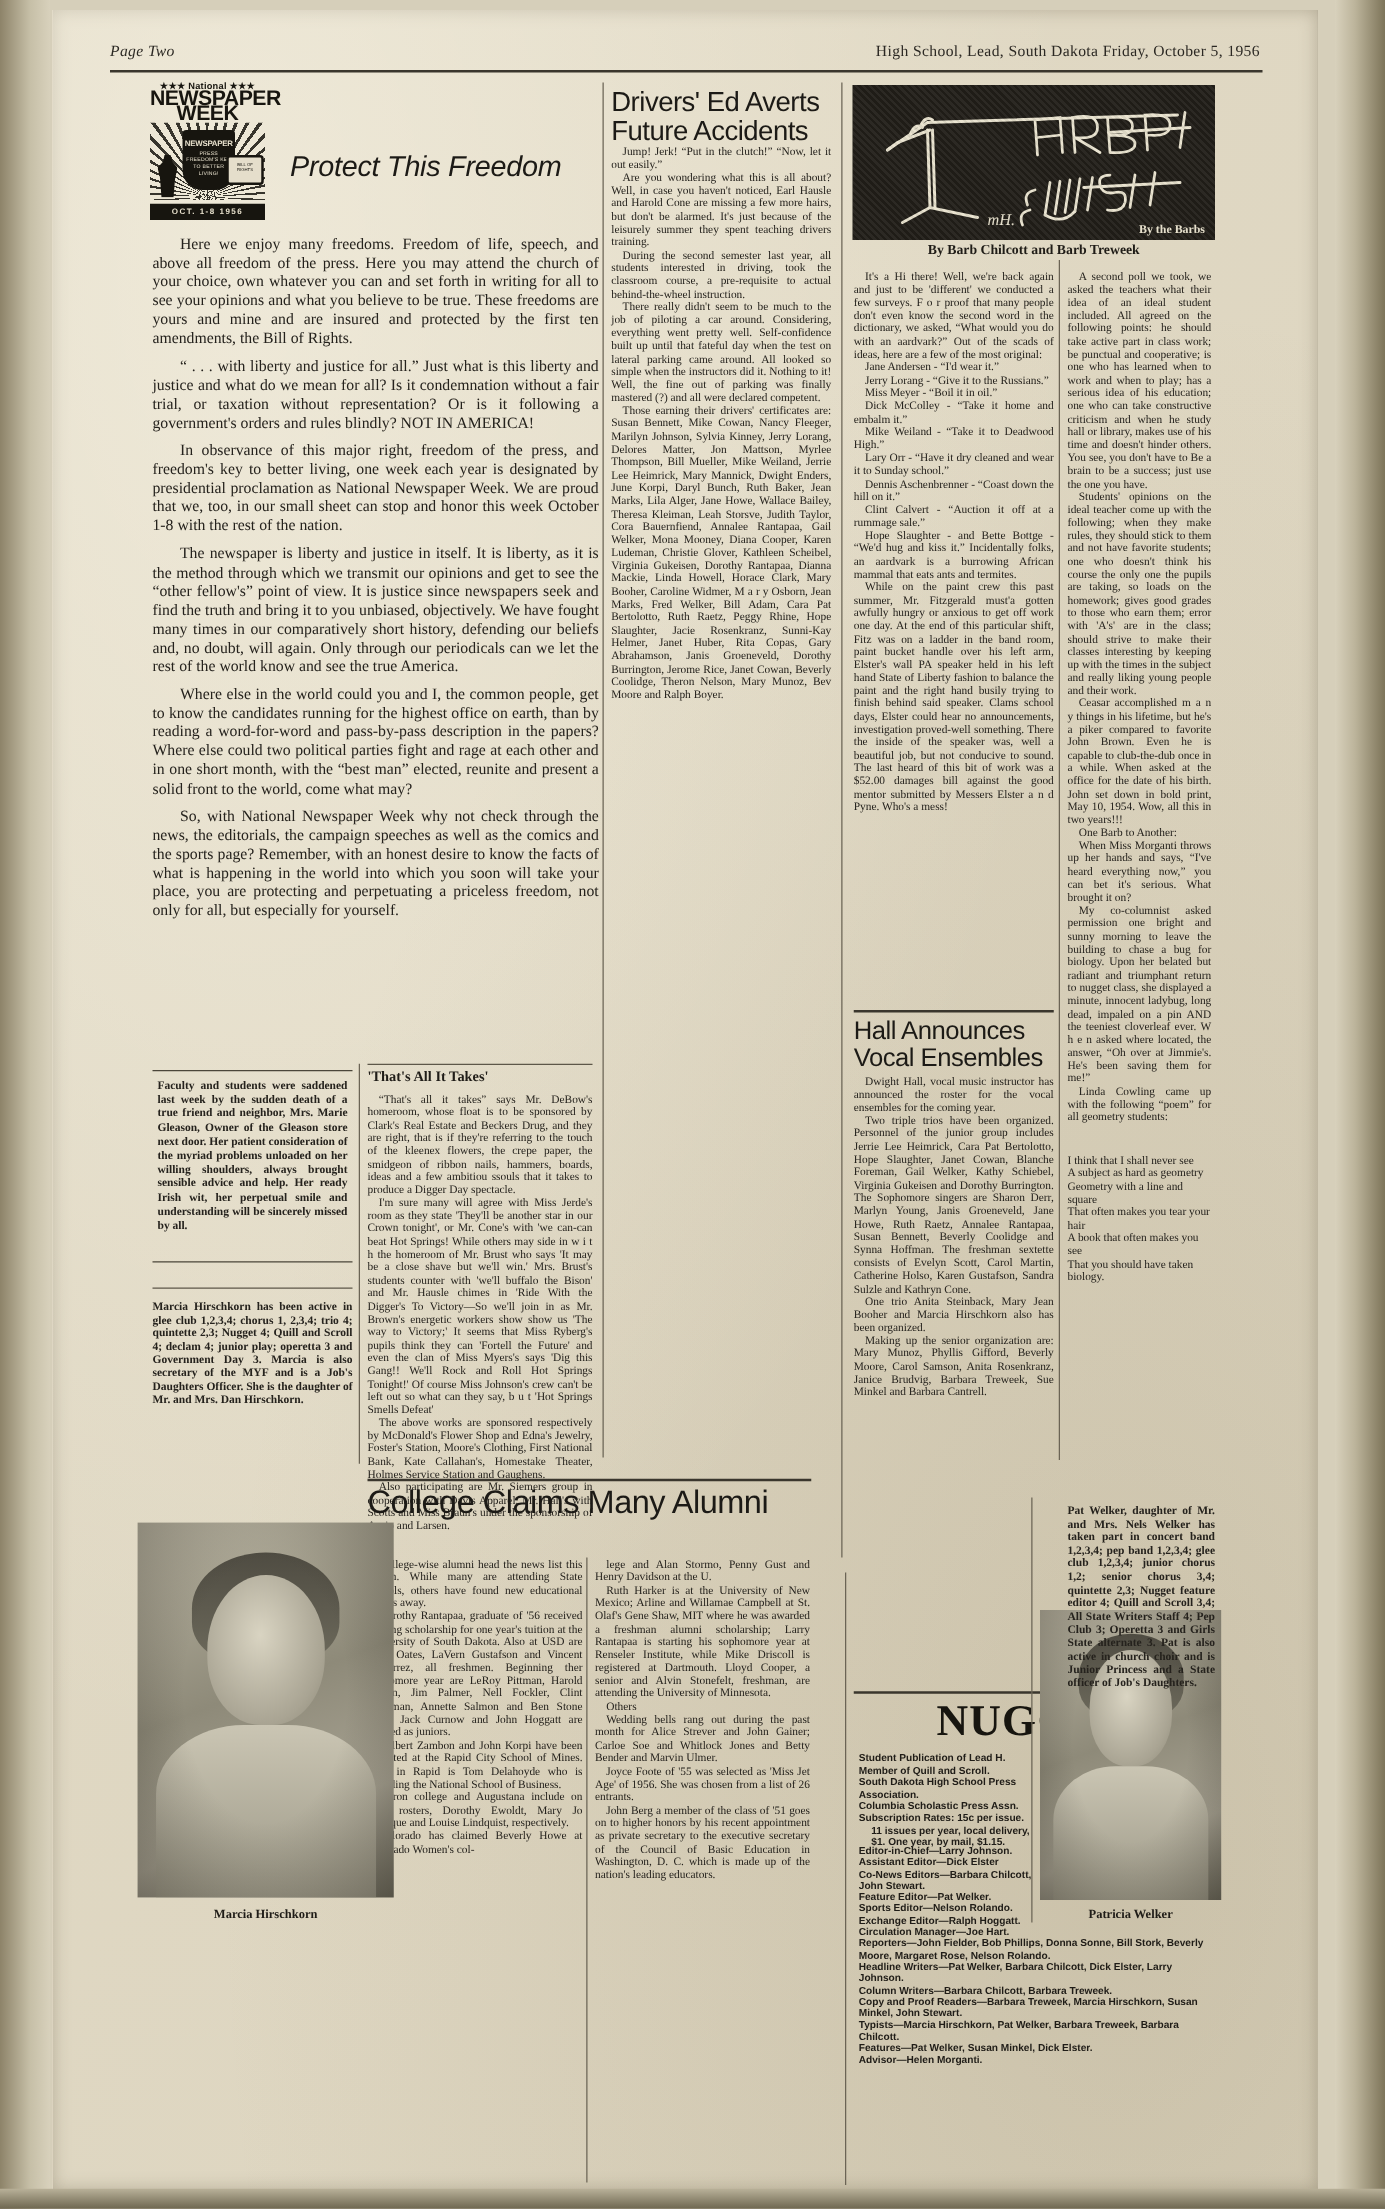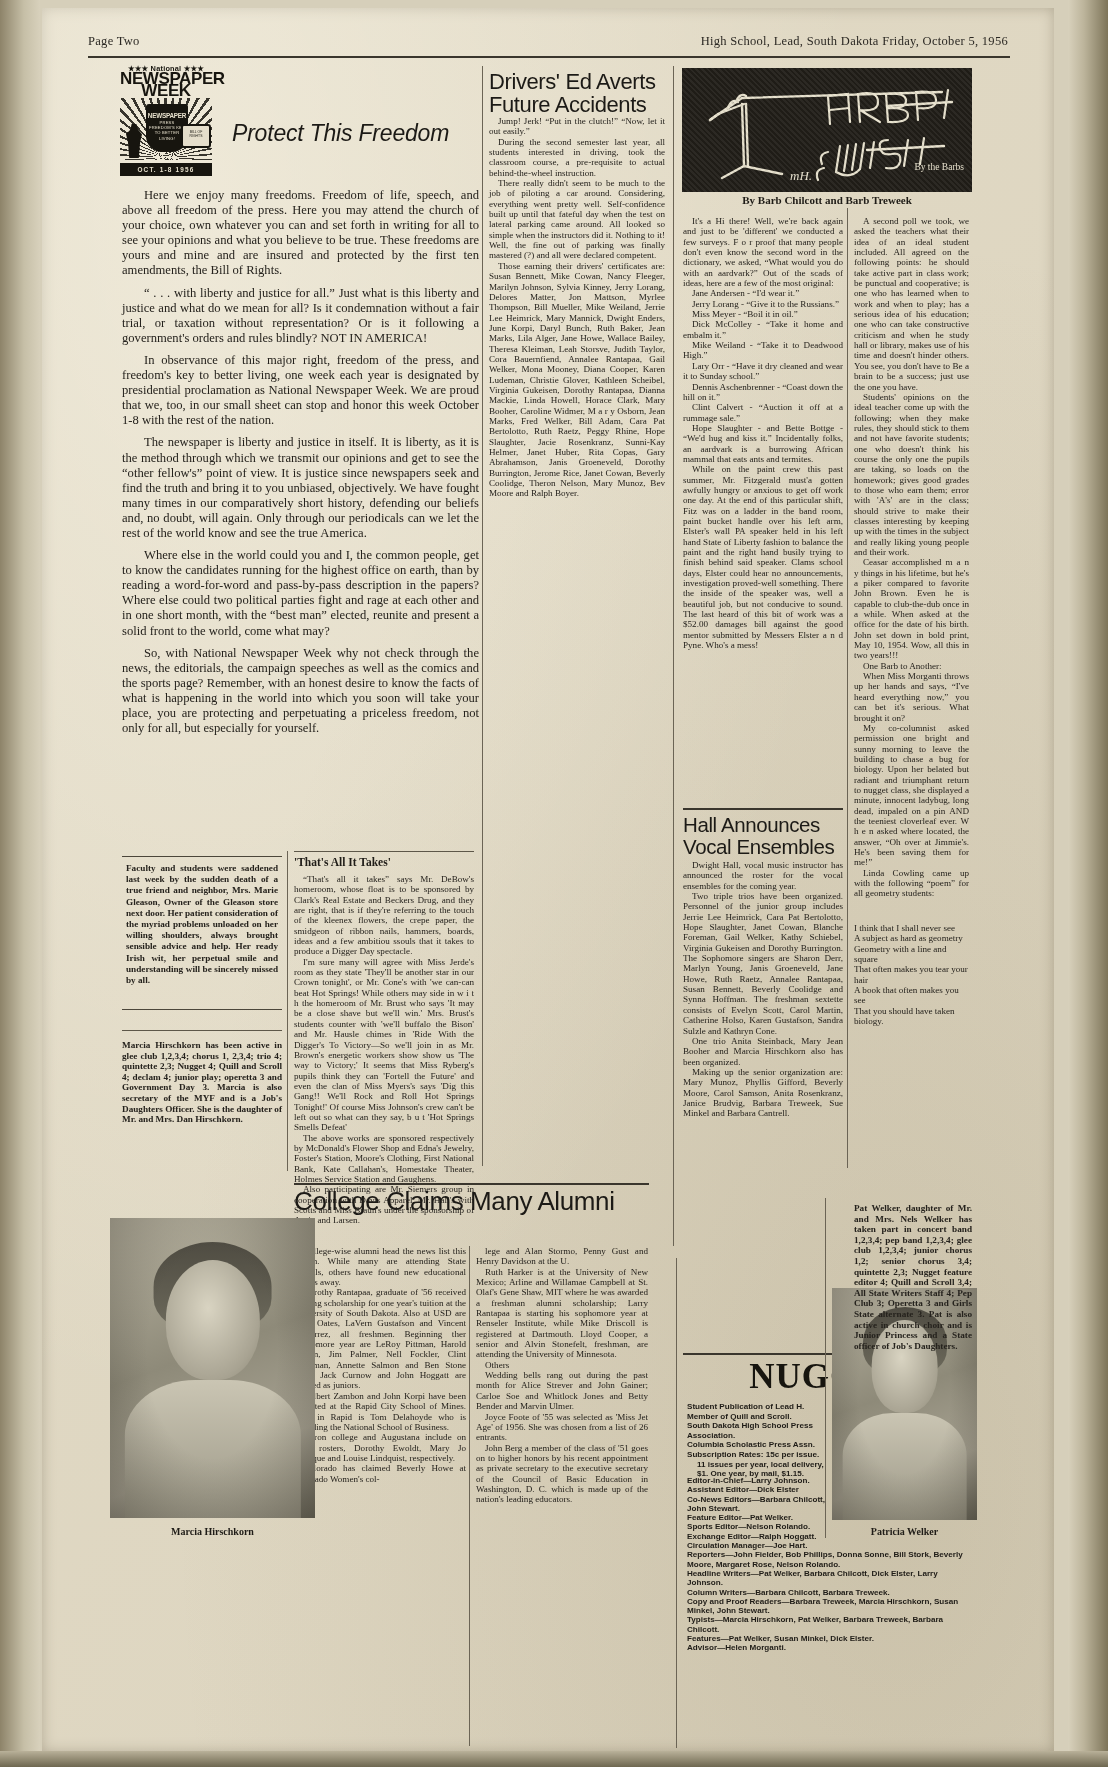--- a/index.html
+++ b/index.html
@@ -29,21 +29,21 @@
   .edgeL{position:absolute;left:0;top:0;width:40px;height:100%;
     background:linear-gradient(90deg,#8d8369,#c6bfa7 60%,#d8d1bc);}
   .edgeR{position:absolute;right:0;top:0;width:40px;height:100%;
     background:linear-gradient(270deg,#7d7459,#bcb49b 60%,#d8d1bc);}
   .edgeB{position:absolute;left:0;bottom:0;width:100%;height:16px;
     background:linear-gradient(0deg,#6e6750,#b9b199);}
 
   
   .folio{position:absolute;left:46px;top:26px;width:920px;
     font-size:12.5px;letter-spacing:.3px;color:#2b2823;}
-  .folio .left{float:left;}
+  .folio .left{float:left;font-style:italic;}
   .folio .right{float:right;}
   .rule-top{position:absolute;left:46px;top:48px;width:922px;height:2px;background:#3a362d;}
 
   
   .col{position:absolute;color:#25221d;}
   .body-sm{font-size:9.1px;line-height:10.35px;text-align:justify;
     font-family:"Liberation Serif",serif;}
   .body-sm p{margin:0;text-indent:9px;}
   .body-lead{font-size:12.6px;line-height:15.1px;text-align:justify;}
   .body-lead p{margin:0 0 7px 0;text-indent:22px;}
@@ -87,22 +87,22 @@
   .nnw .bar span{display:block;color:#e8e1cd;font-family:"Liberation Sans",sans-serif;
     font-weight:bold;font-size:6.4px;text-align:center;line-height:13px;letter-spacing:1.2px;}
   .protect{position:absolute;left:190px;top:112px;font-family:"Liberation Sans",sans-serif;
     font-style:italic;font-size:23px;color:#1c1a16;letter-spacing:-.2px;}
 
   
   .cartoon{position:absolute;left:640px;top:60px;width:290px;height:124px;
     background:#211e18;overflow:hidden;}
   .cartoon .noise{position:absolute;inset:0;
     background:repeating-linear-gradient(45deg, rgba(255,255,255,.05) 0 2px, rgba(0,0,0,.06) 2px 4px);}
-  .cart-label{position:absolute;right:8px;bottom:20px;color:#e6e0cc;
-    font-family:"Liberation Serif",serif;font-weight:normal;font-size:9.5px;margin-left:48px;}
+  .cart-label{position:absolute;right:8px;bottom:3px;color:#e6e0cc;
+    font-family:"Liberation Serif",serif;font-weight:bold;font-size:9.5px;margin-left:48px;}
   .bw{position:absolute;left:655px;top:186px;width:260px;text-align:center;}
 
   
   .boxrule{position:absolute;border-top:1px solid #4b463a;border-bottom:1px solid #4b463a;}
   .ph{position:absolute;overflow:hidden;
     background:linear-gradient(160deg,#b9b4a2,#8e8a79 45%,#a7a292 75%,#6f6c5e);}
   .ph .face{position:absolute;left:50%;top:14%;width:46%;height:40%;
     transform:translateX(-50%);border-radius:50% 50% 45% 45%;
     background:radial-gradient(ellipse at 45% 40%, #d9d4c2, #a9a493 70%, #8c8877);}
   .ph .hair{position:absolute;left:50%;top:8%;width:58%;height:30%;
@@ -169,20 +169,21 @@
         <p>Where else in the world could you and I, the common people, get to know the candidates running for the highest office on earth, than by reading a word-for-word and pass-by-pass description in the papers?  Where else could two political parties fight and rage at each other and in one short month, with the “best man” elected, reunite and present a solid front to the world, come what may?</p>
         <p>So, with National Newspaper Week why not check through the news, the editorials, the campaign speeches as well as the comics and the sports page?  Remember, with an honest desire to know the facts of what is happening in the world into which you soon will take your place, you are protecting and perpetuating a priceless freedom, not only for all, but especially for yourself.</p>
       </div>
 
     <div class="col hdl-sans hdl-1" style="left:447px;top:62px;width:178px;">
       <div>Drivers' Ed Averts</div>
       <div>Future Accidents</div>
     </div>
     <div class="col body-sm" id="driversed" style="left:447px;top:108px;width:176px;">
         <p>Jump!  Jerk!  “Put in the clutch!”  “Now, let it out easily.”</p>
+        <p>Are you wondering what this is all about?  Well, in case you haven't noticed, Earl Hausle and Harold Cone are missing a few more hairs, but don't be alarmed. It's just because of the leisurely summer they spent teaching drivers training.</p>
         <p>During the second semester last year, all students interested in driving, took the classroom course, a pre-requisite to actual behind-the-wheel instruction.</p>
         <p>There really didn't seem to be much to the job of piloting a car around. Considering, everything went pretty well. Self-confidence built up until that fateful day when the test on lateral parking came around.  All looked so simple when the instructors did it.  Nothing to it!  Well, the fine out of parking was finally mastered (?) and all were declared competent.</p>
         <p>Those earning their drivers' certificates are: Susan Bennett, Mike Cowan, Nancy Fleeger, Marilyn Johnson, Sylvia Kinney, Jerry Lorang, Delores Matter, Jon Mattson, Myrlee Thompson, Bill Mueller, Mike Weiland, Jerrie Lee Heimrick, Mary Mannick, Dwight Enders, June Korpi, Daryl Bunch, Ruth Baker, Jean Marks, Lila Alger, Jane Howe, Wallace Bailey, Theresa Kleiman, Leah Storsve, Judith Taylor, Cora Bauernfiend, Annalee Rantapaa, Gail Welker, Mona Mooney, Diana Cooper, Karen Ludeman, Christie Glover, Kathleen Scheibel, Virginia Gukeisen, Dorothy Rantapaa, Dianna Mackie, Linda Howell, Horace Clark, Mary Booher, Caroline Widmer, M a r y Osborn, Jean Marks, Fred Welker, Bill Adam, Cara Pat Bertolotto, Ruth Raetz, Peggy Rhine, Hope Slaughter, Jacie Rosenkranz, Sunni-Kay Helmer, Janet Huber, Rita Copas, Gary Abrahamson, Janis Groeneveld, Dorothy Burrington, Jerome Rice, Janet Cowan, Beverly Coolidge, Theron Nelson, Mary Munoz, Bev Moore and Ralph Boyer.</p>
       </div>
 
     <div class="cartoon">
       <div class="noise"></div>
       <svg width="290" height="124" viewBox="0 0 290 124">
         <g fill="none" stroke="#e9e3cf" stroke-width="2.4" stroke-linecap="round">
           <path d="M28 52 L60 30 L260 24"></path>

